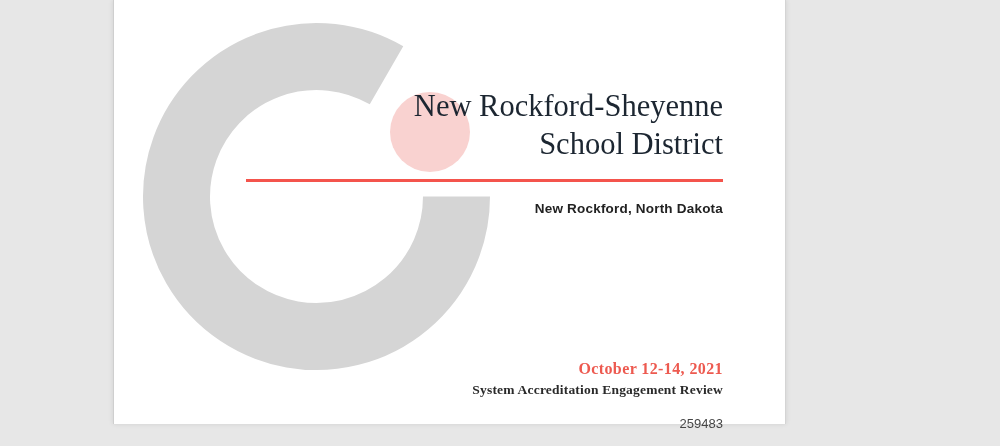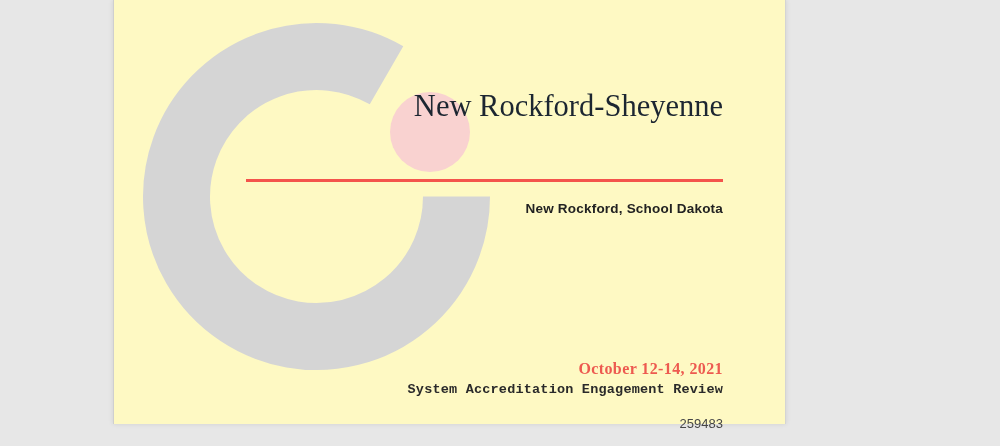--- a/index.html
+++ b/index.html
@@ -14,21 +14,21 @@
     overflow: hidden;
     font-family: "Liberation Sans", sans-serif;
   }
   .page {
     position: absolute;
     left: 113px;
     top: 0;
     width: 673px;
     height: 424px;
     box-sizing: border-box;
-    background: #fef9c3;
+    background: #ffffff;
     border-left: 1px solid #cfcfcf;
     border-right: 1px solid #d4d4d4;
     box-shadow: 0 0 5px rgba(0,0,0,0.10);
   }
   .logo-svg {
     position: absolute;
     left: 0;
     top: 0;
     width: 671px;
     height: 446px;
@@ -71,21 +71,21 @@
     font-size: 16px;
     font-weight: bold;
     letter-spacing: 0.4px;
     color: #ed5a50;
     white-space: nowrap;
   }
   .review-type {
     position: absolute;
     top: 382px;
     right: 62px;
-    font-family: Liberation Mono, monospace;
+    font-family: Liberation Serif, serif;
     font-size: 13.5px;
     font-weight: bold;
     letter-spacing: 0.2px;
     color: #2a2a2a;
     white-space: nowrap;
   }
   .doc-number {
     position: absolute;
     top: 400px;
     right: 62px;
@@ -101,25 +101,26 @@
 
 <div class="page">
 
   <svg class="logo-svg" viewBox="0 0 671 446" aria-hidden="true">
     <circle cx="316" cy="132" r="40" fill="#f9d2d0"></circle>
     <path d="M 342.5 196.5 A 140 140 0 1 1 272.5 75.3" fill="none" stroke-width="67" stroke-linecap="butt" stroke="#d5d5d5"></path>
   </svg>
 
   <div class="doc-title">
     <div>New Rockford-Sheyenne</div>
+    <div>School District</div>
   </div>
 
   <div class="divider"></div>
 
-  <div class="location">New Rockford, School Dakota</div>
+  <div class="location">New Rockford, North Dakota</div>
 
   <div class="review-date">October 12-14, 2021</div>
 
   <div class="review-type">System Accreditation Engagement Review</div>
 
   <div class="doc-number">259483</div>
 
 </div>
 
 </body></html>

